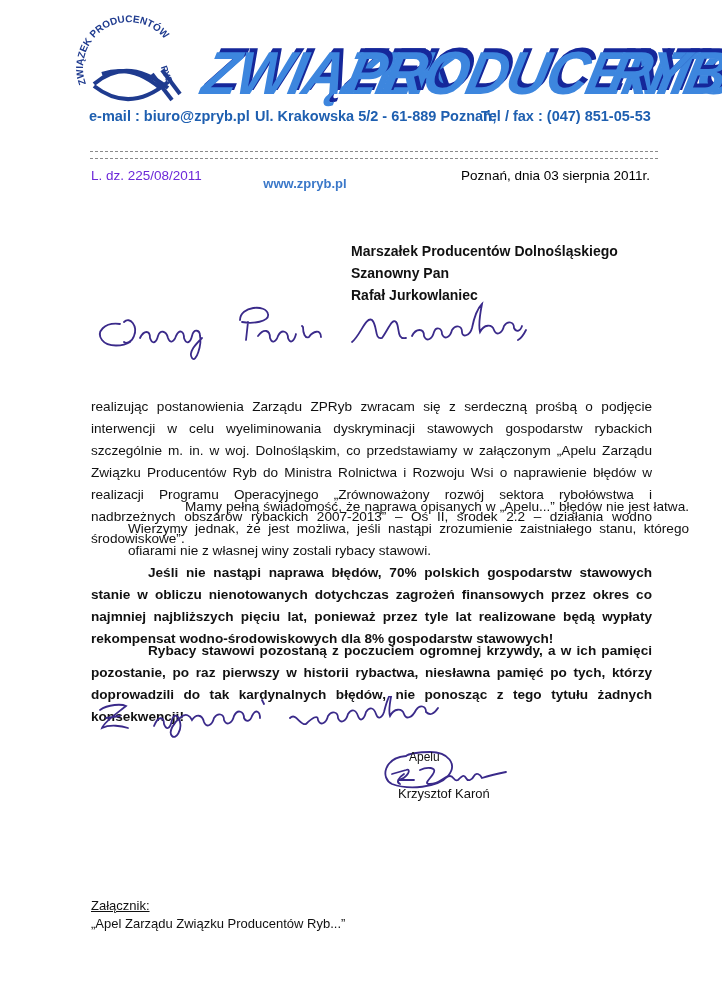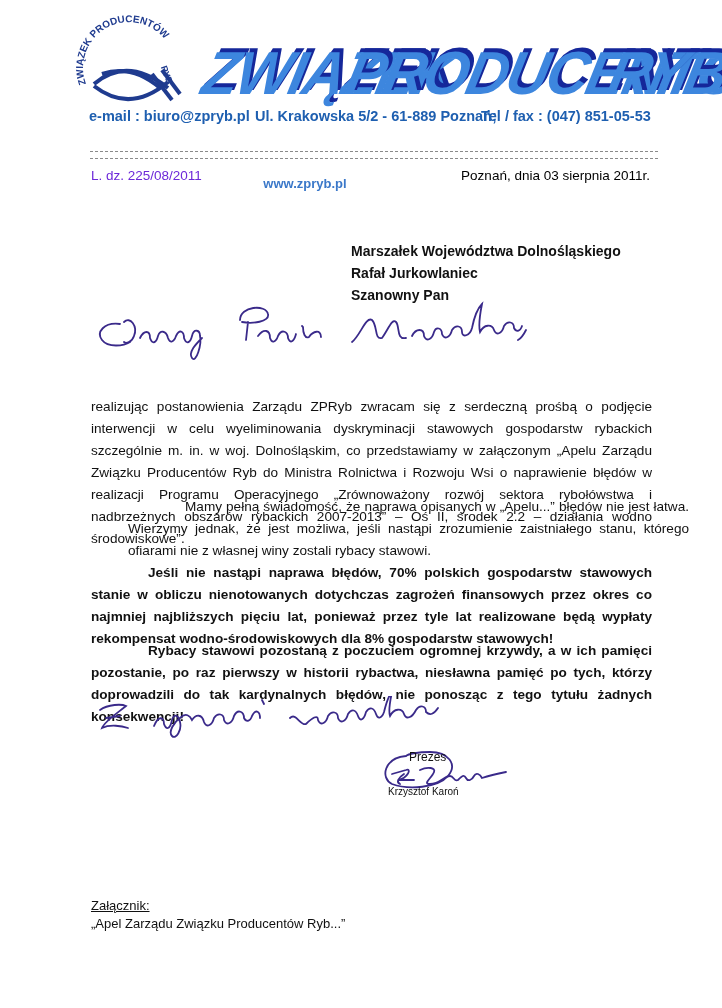--- a/index.html
+++ b/index.html
@@ -41,21 +41,21 @@
 
   .body-text { position: absolute; left: 91px; width: 561px; font-size: 13.6px; line-height: 22px; text-align: justify; color: #111; }
   .p1 { top: 376px; margin-top: 20px; }
   .p2 { top: 496px; text-indent: 57px; margin-left: 37px; }
   .p3 { top: 562px; text-indent: 57px; font-weight: bold; }
   .p4 { top: 640px; text-indent: 57px; font-weight: bold; }
 
   .closing-hw { position: absolute; top: 696px; left: 92px; width: 420px; height: 48px; }
   .signature { position: absolute; top: 748px; left: 378px; width: 160px; height: 48px; }
   .prezes { position: absolute; top: 750px; left: 409px; font-size: 12px; color: #111; }
-  .signer-name { position: absolute; top: 786px; left: 388px; font-size: 10px; color: #111; }
+  .signer-name { position: absolute; top: 786px; left: 398px; font-size: 13px; color: #111; }
 
   .att-label { position: absolute; top: 898px; left: 91px; font-size: 13px; text-decoration: underline; color: #111; text-align: right; }
   .att-item { position: absolute; top: 916px; left: 91px; font-size: 13px; color: #111; }
 </style>
 </head>
 <body>
 
 <div class="logo">
   <svg width="124" height="92" viewBox="0 0 124 92">
     <defs>
@@ -87,23 +87,23 @@
   <span class="c-tel">Tel / fax : (047) 851-05-53</span>
 </div>
 <div class="website">www.zpryb.pl</div>
 
 <div class="separator"></div>
 
 <div class="ref-no">L. dz. 225/08/2011</div>
 <div class="date-place">Poznań, dnia 03 sierpnia 2011r.</div>
 
 <div class="recipient">
-  <div>Marszałek Województwa Dolnośląskiego</div>
+  <div>Marszałek Producentów Dolnośląskiego</div>
+  <div>Szanowny Pan</div>
   <div>Rafał Jurkowlaniec</div>
-  <div>Szanowny Pan</div>
 </div>
 
 <div class="salutation-hw">
   <svg width="540" height="72" viewBox="0 0 540 72">
     <g fill="none" stroke="#3a2a8a" stroke-width="1.8" stroke-linecap="round">
       <path d="M 30 28 C 14 26 6 36 12 44 C 18 52 34 50 40 46"></path>
       <path d="M 34 26 C 40 20 48 30 44 40 C 42 46 36 48 34 46"></path>
       <path d="M 50 42 c 4 -8 10 -8 10 0 c 2 6 6 6 8 -2 c 2 -6 8 -6 10 2 c 2 6 6 4 8 -2 c 4 -8 8 -4 8 2 c 2 6 6 6 8 -2 c 2 -8 8 -6 8 0 c 2 8 -4 28 -8 22 c -4 -6 4 -14 10 -20"></path>
       <path d="M 150 24 C 150 10 176 8 178 18 C 180 26 162 28 152 26 M 158 26 L 156 44"></path>
       <path d="M 168 40 c 6 -8 12 -6 12 2 c 2 6 6 4 8 -2 c 4 -8 10 -4 10 2 c 2 6 6 4 8 -4 M 212 30 l 1 1 c 0 6 2 12 6 10 c 4 -6 12 -8 12 0"></path>
@@ -130,17 +130,17 @@
 
 <div class="signature">
   <svg width="160" height="48" viewBox="0 0 160 48">
     <g fill="none" stroke="#3a2a8a" stroke-width="1.8" stroke-linecap="round">
       <path d="M 28 8 C 6 10 2 30 14 36 C 30 42 60 40 70 28 C 80 16 70 4 52 4 C 40 4 30 6 28 8"></path>
       <path d="M 14 26 L 28 22 C 34 20 30 30 20 32 L 36 32 M 26 26 C 20 30 18 34 22 36"></path>
       <path d="M 42 22 C 50 18 58 20 56 24 C 54 30 44 36 52 36 C 62 36 66 28 72 28 c 4 0 4 6 8 4 c 4 -4 6 -6 8 -2 c 2 4 6 2 8 -2 c 2 -4 6 -2 8 2 c 6 -2 14 -4 24 -6"></path>
     </g>
   </svg>
 </div>
-<div class="prezes">Prezes</div>
+<div class="prezes">Apelu</div>
 <div class="signer-name">Krzysztof Karoń</div>
 
 <div class="att-label">Załącznik:</div>
 <div class="att-item">„Apel Zarządu Związku Producentów Ryb...”</div>
 
 </body></html>

